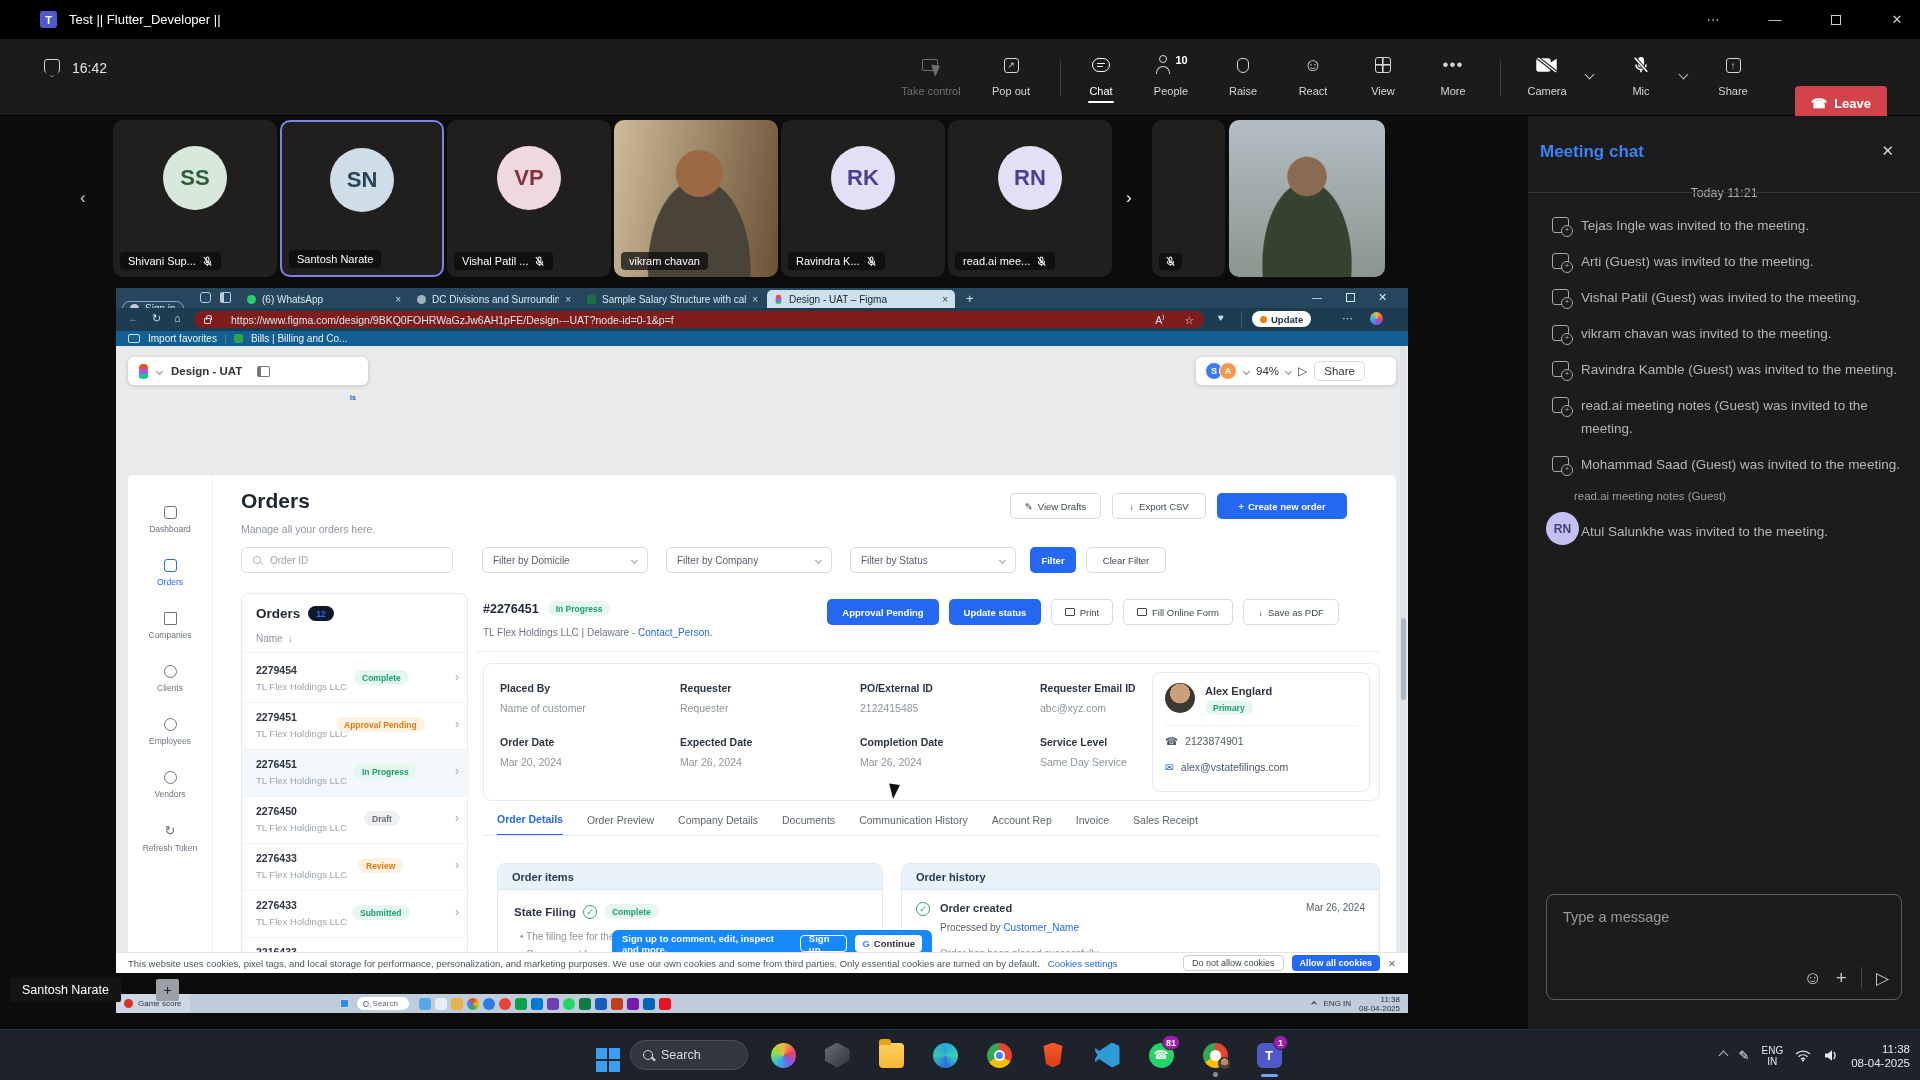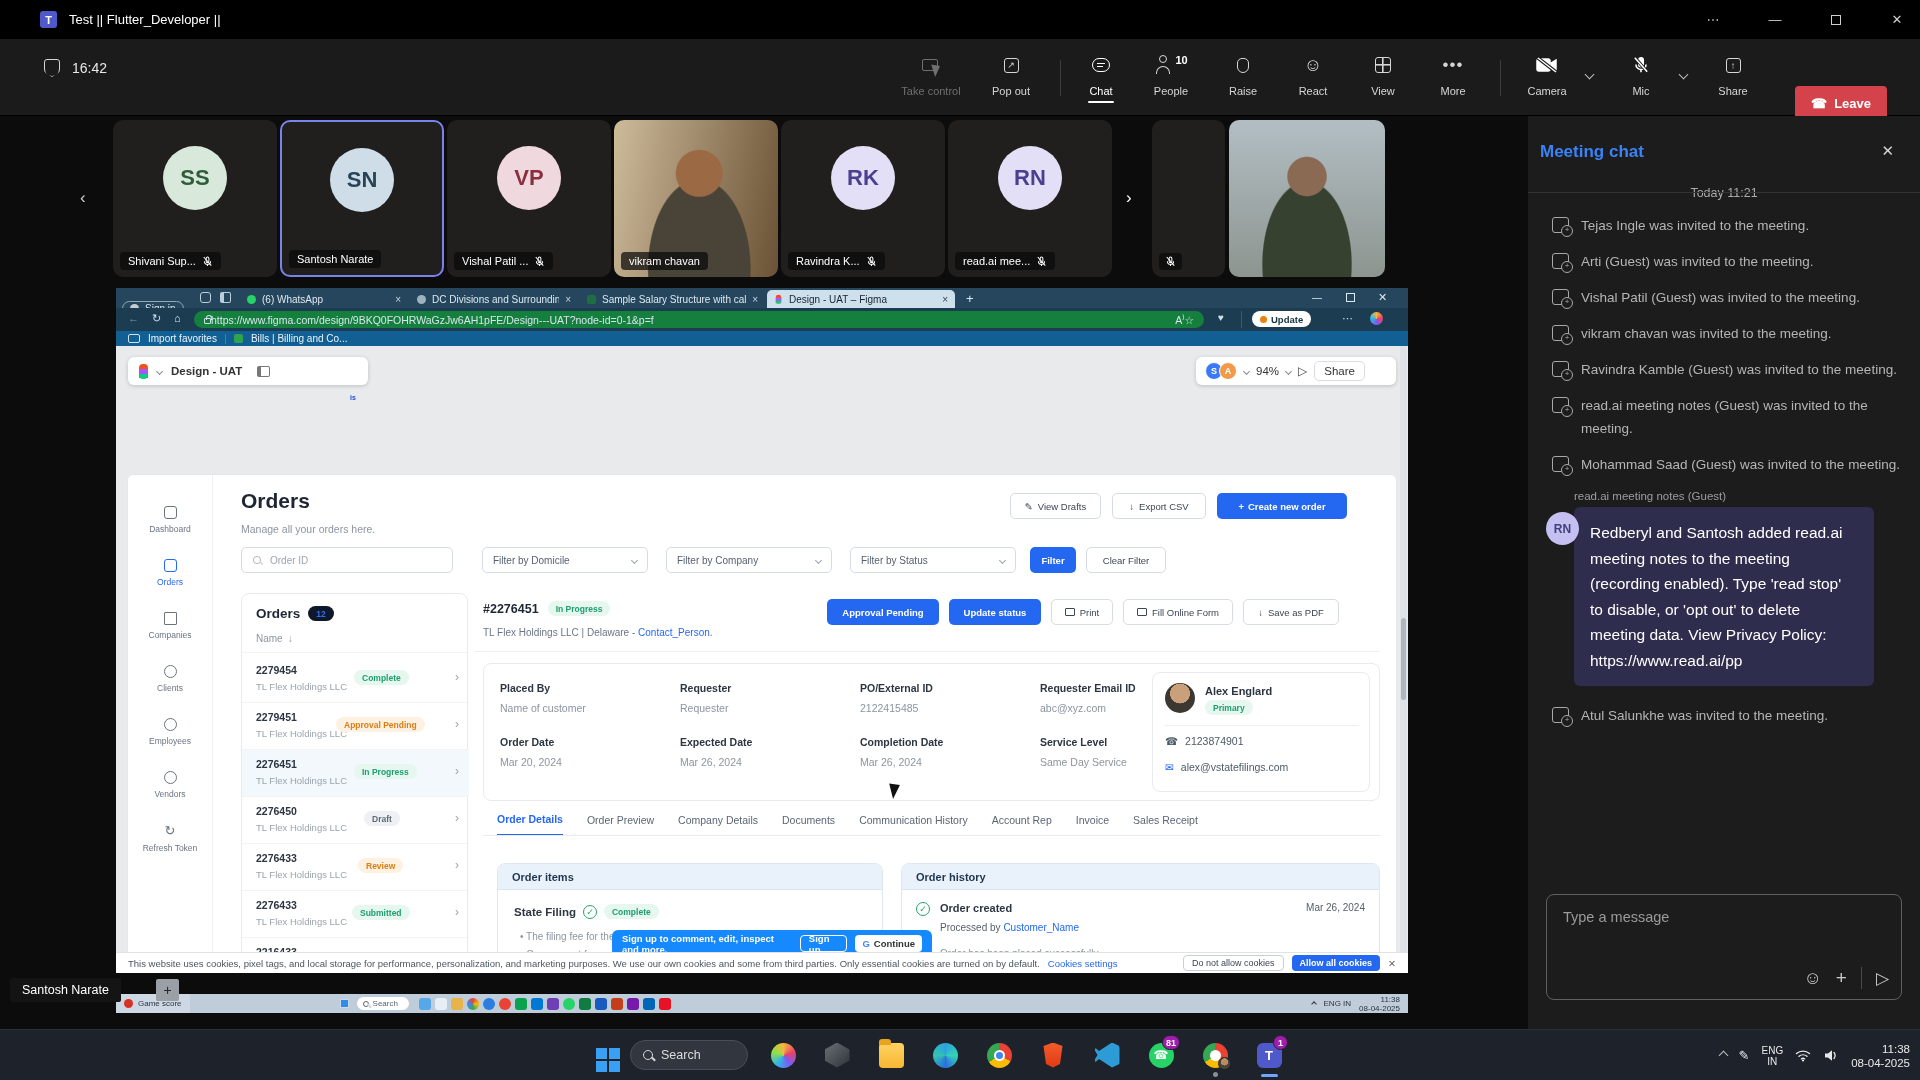--- a/index.html
+++ b/index.html
@@ -57,21 +57,21 @@
 #inputbox .ics{position:absolute;right:12px;bottom:10px;display:flex;align-items:center;gap:14px;color:#c9c9c9;font-size:17px}
 
 
 #browser{position:absolute;left:116px;top:288px;width:1292px;height:685px;background:#e9eaeb;overflow:hidden}
 #tabstrip{position:absolute;left:0;top:0;width:1292px;height:20px;background:#25465c;color:#dce8f0;font-size:10px}
 .btab{position:absolute;top:2px;height:18px;border-radius:5px 5px 0 0;display:flex;align-items:center;padding:0 7px;gap:6px;font-size:10px;color:#dce8f0}
 .btab.active{background:#cfe0ed;color:#17242e}
 .btab .x{margin-left:auto;font-size:10px;opacity:.85}
 .fav{width:9px;height:9px;border-radius:50%;flex:0 0 9px}
 #navbar{position:absolute;left:0;top:20px;width:1292px;height:23px;background:#1b3c51;color:#cfe0ec;font-size:11px}
-#urlpill{position:absolute;left:78px;top:3px;width:1010px;height:17px;background:#15803d;border-radius:9px;display:flex;align-items:center;color:#d7e4ee;font-size:10.5px;padding:0 10px;gap:0}
+#urlpill{position:absolute;left:78px;top:3px;width:1010px;height:17px;background:#7f1d1d;border-radius:9px;display:flex;align-items:center;color:#d7e4ee;font-size:10.5px;padding:0 10px;gap:20px}
 .lock{width:7px;height:6px;border:1.2px solid #cfe0ec;border-radius:1px;position:relative;margin-top:2px}
 .lock:before{content:"";position:absolute;left:0.5px;top:-4px;width:4px;height:4px;border:1.2px solid #cfe0ec;border-bottom:none;border-radius:3px 3px 0 0}
 #bookbar{position:absolute;left:0;top:43px;width:1292px;height:15px;background:#115f93;color:#eaf3fa;font-size:10px;display:flex;align-items:center;gap:8px;padding:0 12px}
 #pagearea{position:absolute;left:0;top:58px;width:1292px;height:606px;background:#e9eaeb}
 .fcard{position:absolute;background:#fff;border-radius:6px;box-shadow:0 1px 4px rgba(0,0,0,.18);display:flex;align-items:center;font-size:11.5px;color:#333;z-index:5}
 .figdots{width:9px;height:14px;background:#f24e1e;border-radius:4px 4px 0 0;position:relative}
 .figdots:after{content:"";position:absolute;left:0;top:5px;width:9px;height:5px;background:#a259ff}
 .figdots:before{content:"";position:absolute;left:0;top:10px;width:9px;height:5px;background:#0acf83;border-radius:0 0 4px 4px}
 .avs{width:18px;height:18px;border-radius:50%;color:#fff;font-size:9px;font-weight:bold;display:flex;align-items:center;justify-content:center;border:1.5px solid #fff}
 
@@ -775,21 +775,20 @@
         </div>
       <div class="sysmsg">
           <span class="calic"></span>
           <span>Mohammad Saad (Guest) was invited to the meeting.</span>
         </div>
     </div>
 
     <div class="msgblk">
       <div class="sender">read.ai meeting notes (Guest)</div>
       <div class="rnav">RN</div>
-      <div class="bub">Redberyl and Santosh added read.ai meeting notes to the meeting (recording enabled). Type 'read stop' to disable, or 'opt out' to delete meeting data. View Privacy Policy: https://www.read.ai/pp</div>
     </div>
 
     <div class="sysmsg" style="margin-top:18px">
         <span class="calic"></span>
         <span>Atul Salunkhe was invited to the meeting.</span>
       </div>
 
     <div id="inputbox">
       <span class="ph">Type a message</span>
       <span class="ics">

